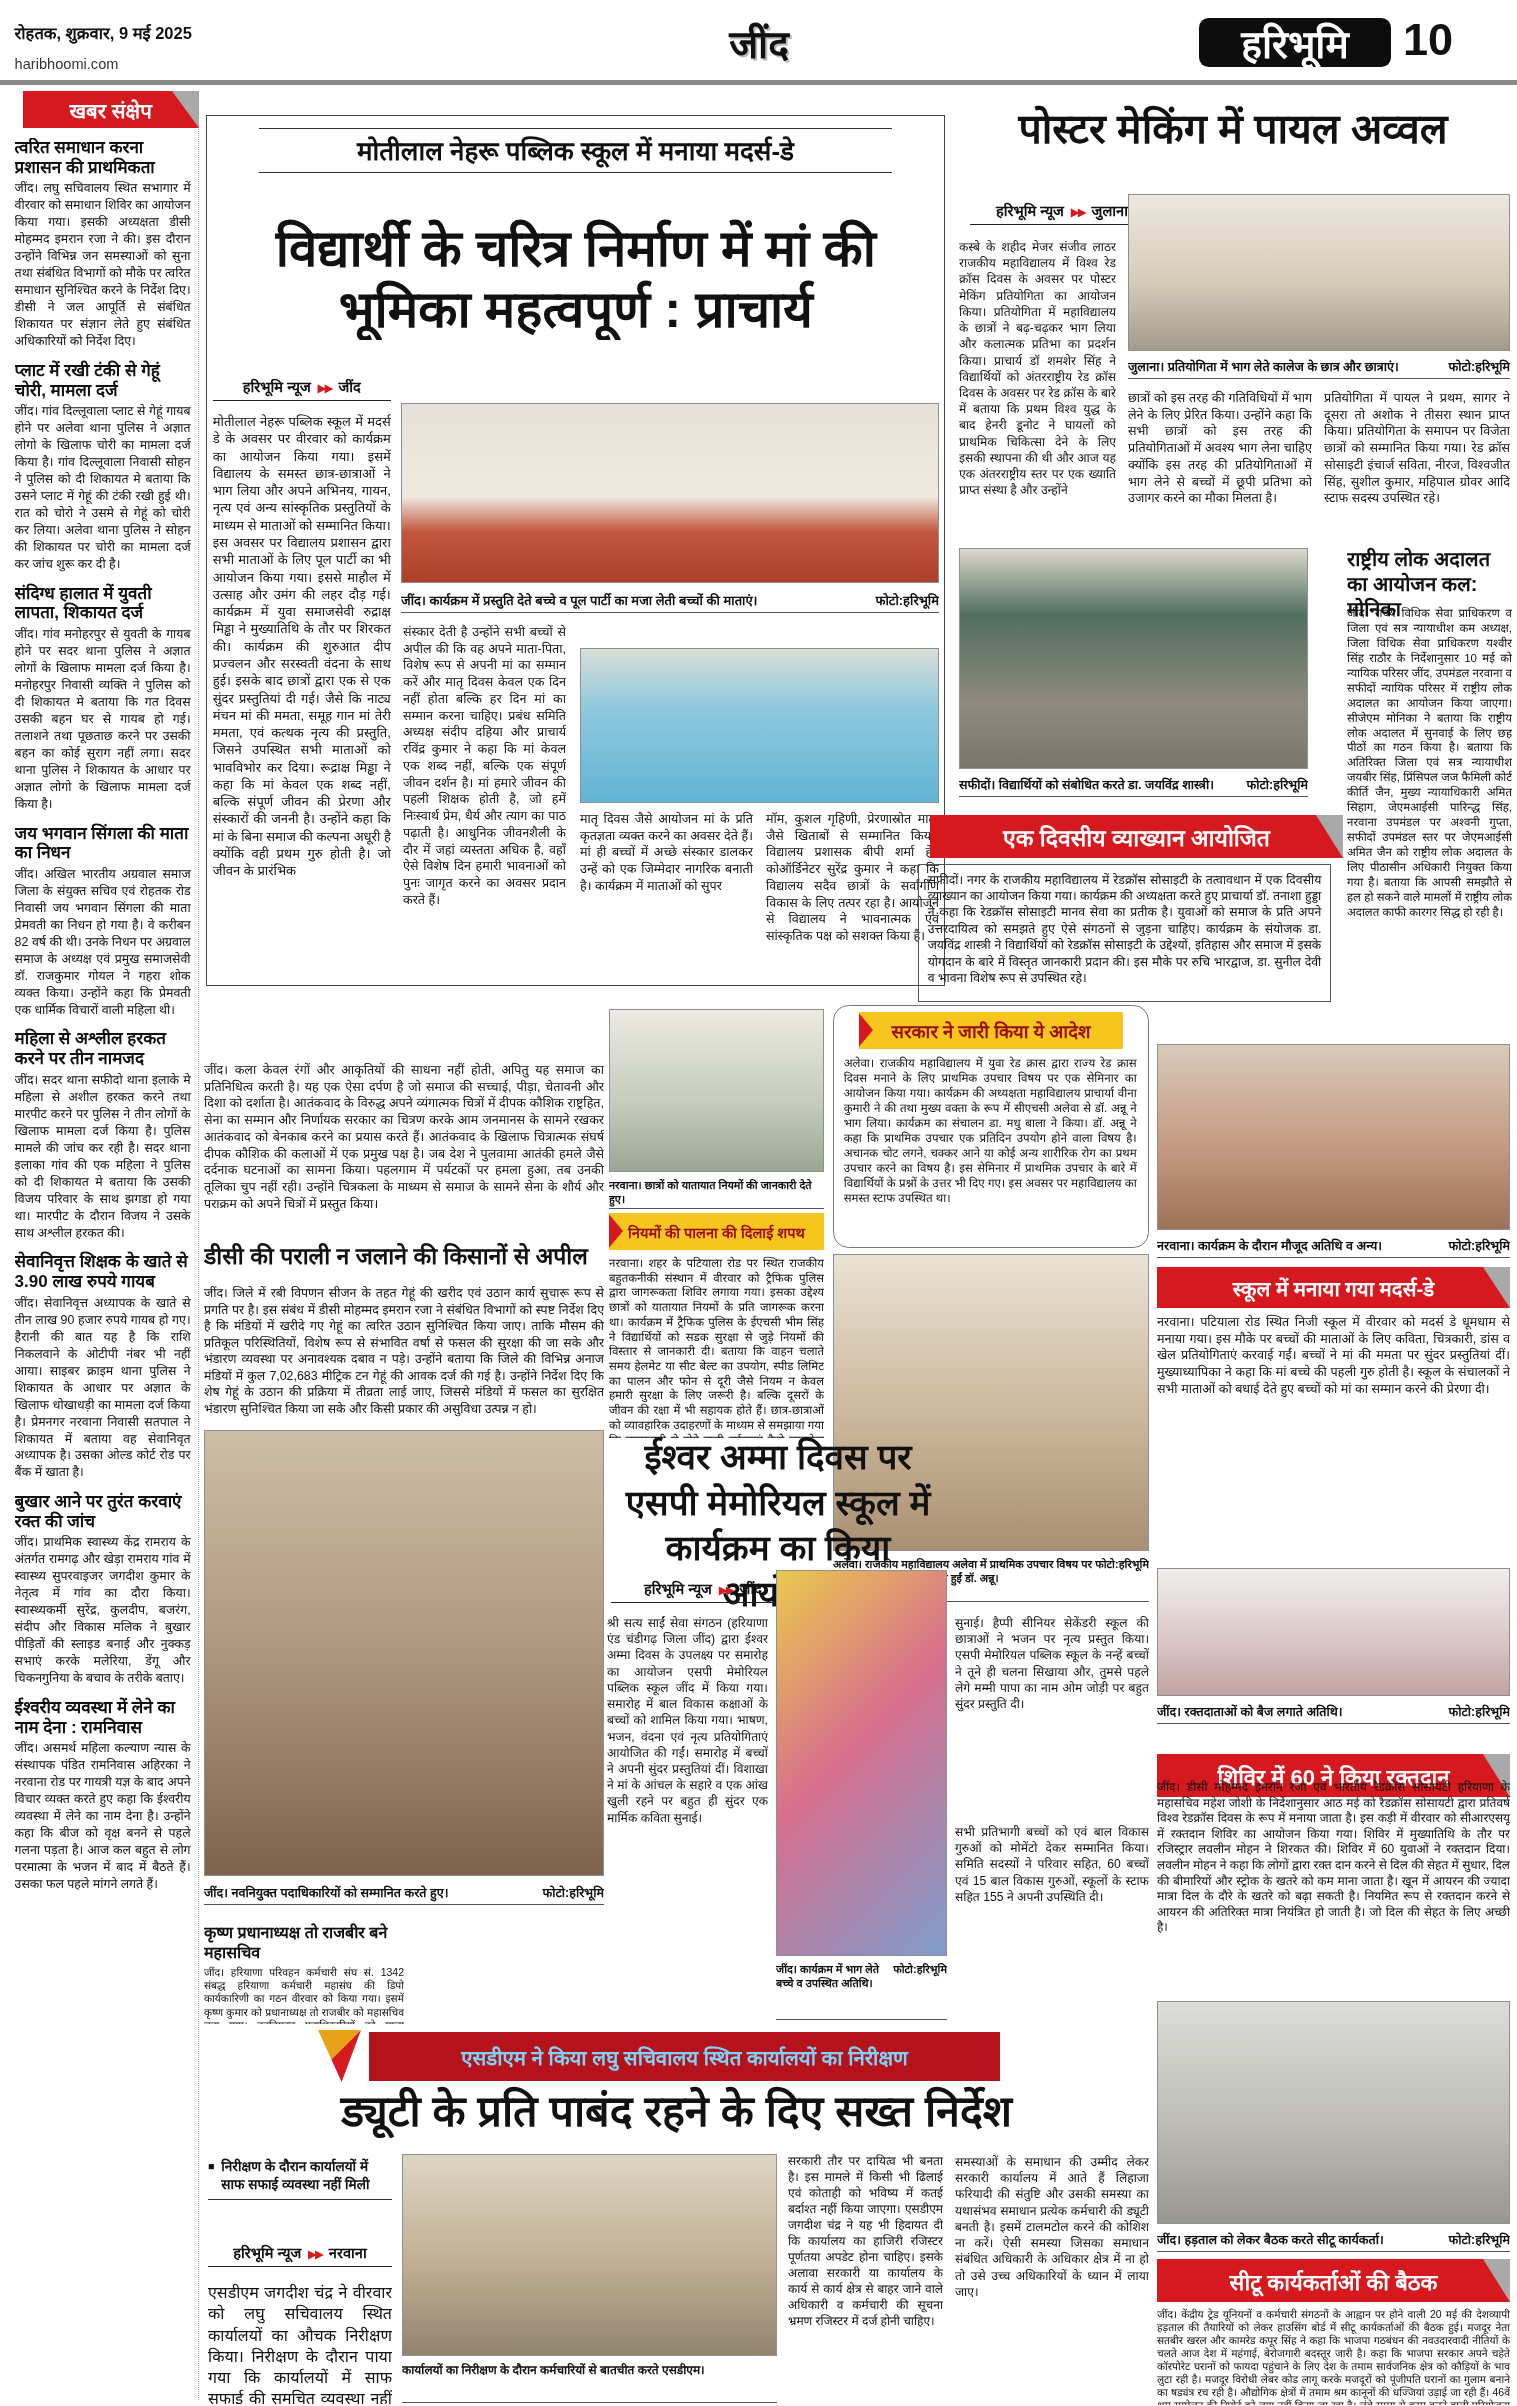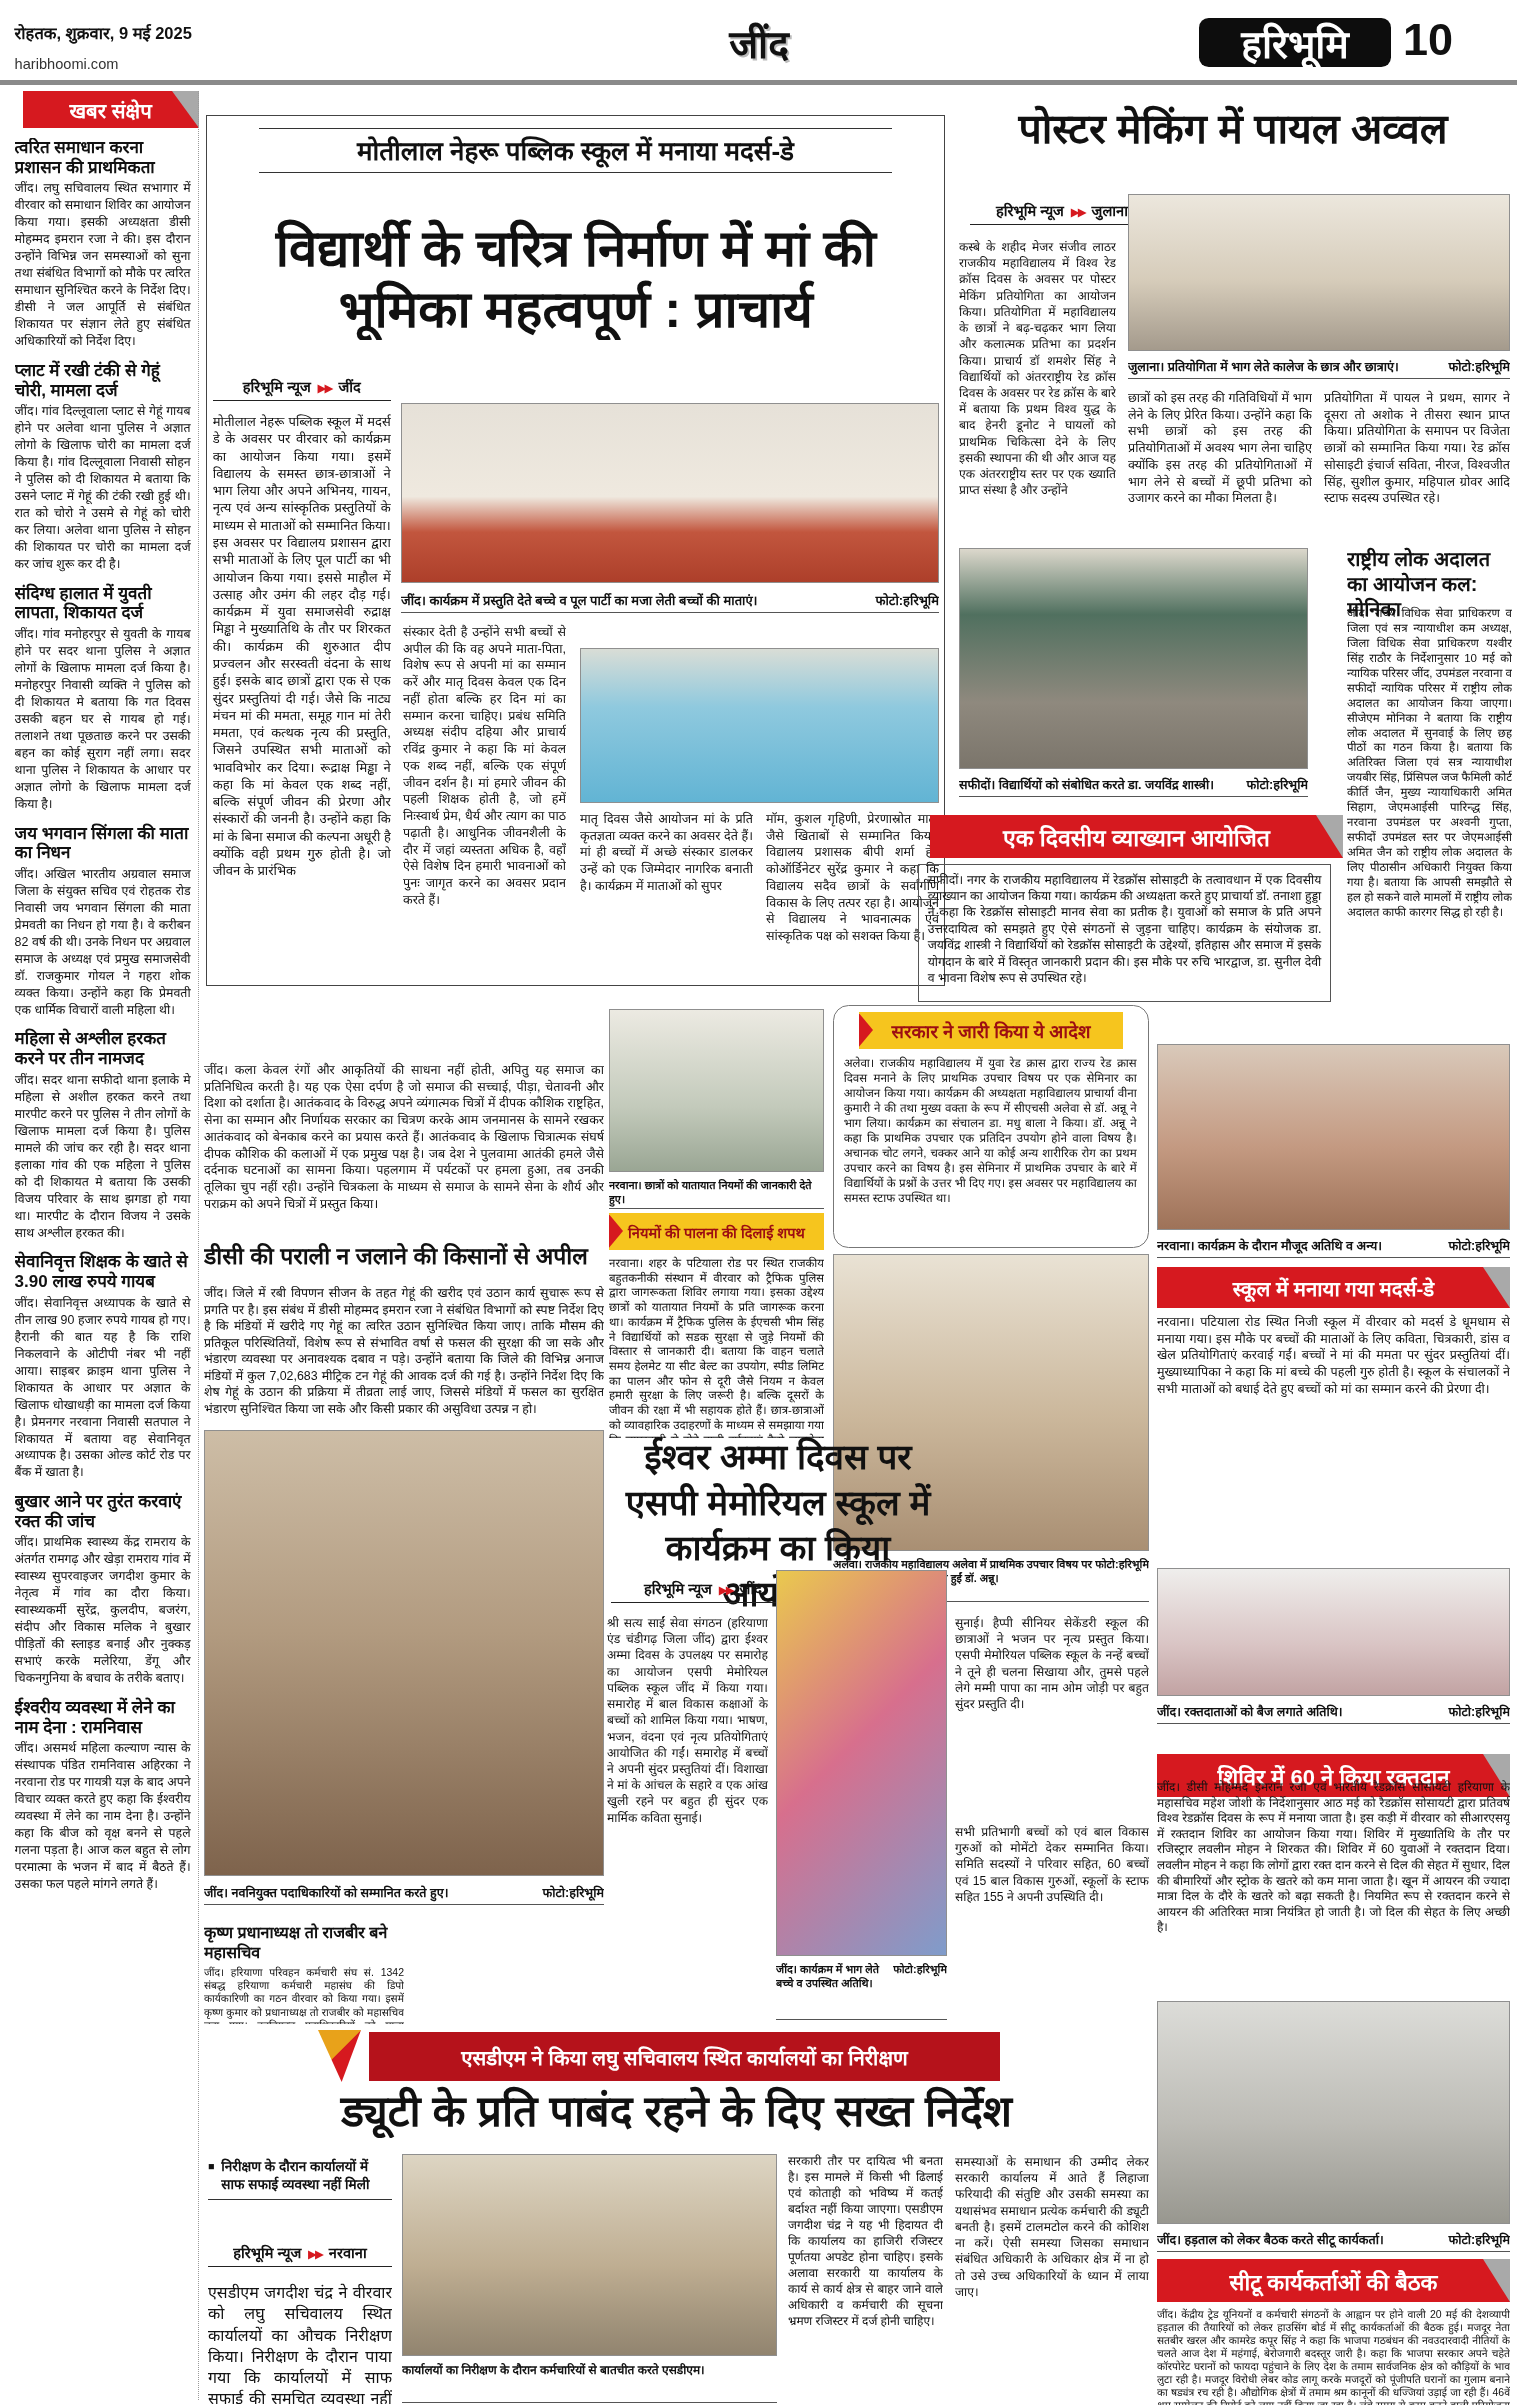--- a/index.html
+++ b/index.html
@@ -58,21 +58,21 @@
   
   .main-box{border:1.5px solid #444;box-sizing:border-box;}
   .kicker{font-size:26px;font-weight:bold;text-align:center;border-top:1.5px solid #333;border-bottom:1.5px solid #333;
           padding:3.9px 9.7px;box-sizing:border-box;overflow:hidden;white-space:nowrap;}
   .headline-xl{font-weight:bold;text-align:center;line-height:1.2;overflow:hidden;}
   .subhead{font-weight:bold;font-style:italic;text-align:center;overflow:hidden;white-space:nowrap;}
 
   .head-md{font-weight:bold;line-height:1.25;overflow:hidden;}
 
   
-  .sdm-label{background:var(--dark-red);color:#ffffff;font-weight:bold;display:flex;align-items:center;justify-content:center;
+  .sdm-label{background:var(--dark-red);color:#7dd3fc;font-weight:bold;display:flex;align-items:center;justify-content:center;
              font-size:20.4px;box-sizing:border-box;padding:3.9px 13.6px;overflow:hidden;}
   .sdm-arrow{clip-path:polygon(100% 0,0 0,55% 100%);background:linear-gradient(135deg,#e8a21a 45%,var(--banner-red) 46%);}
   .bullet-row{display:flex;gap:6.8px;font-weight:bold;font-size:13.6px;line-height:1.3;border-bottom:1.5px solid #333;
               padding-bottom:5.8px;box-sizing:border-box;overflow:hidden;}
   .sq{color:#111;font-size:10.7px;line-height:1.6;}
 </style>
 </head>
 <body>
 
 <div class="page">

